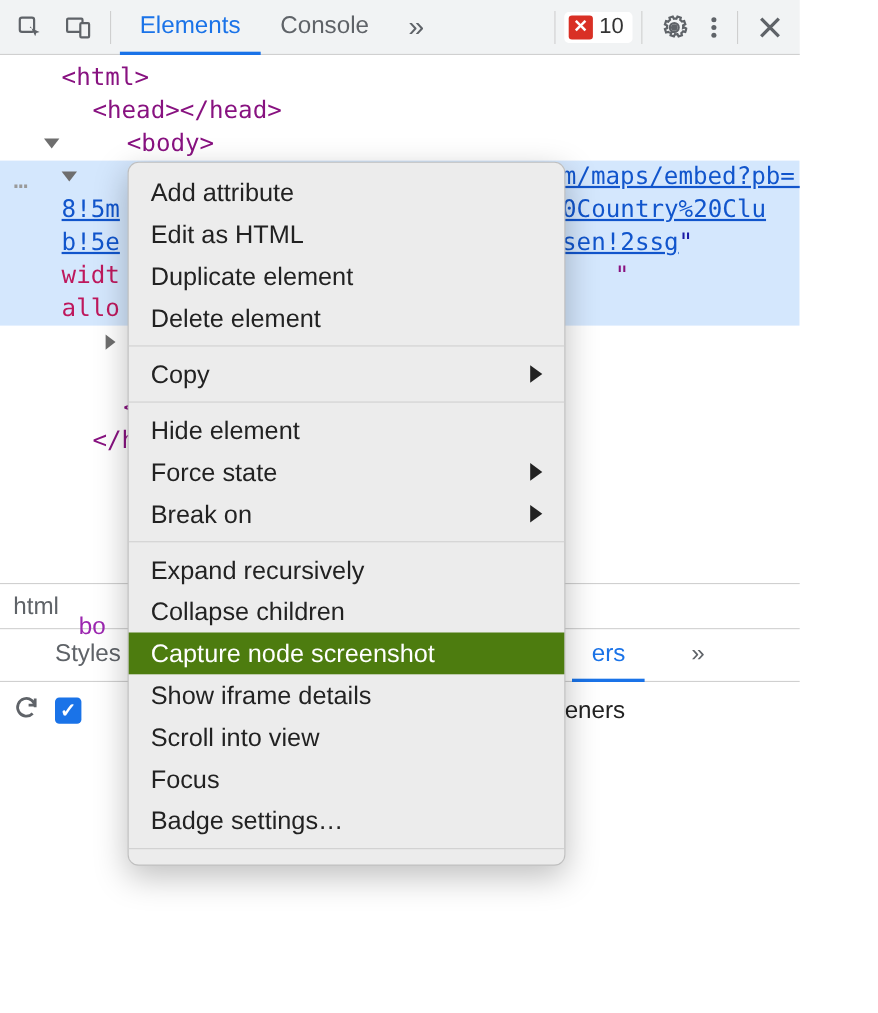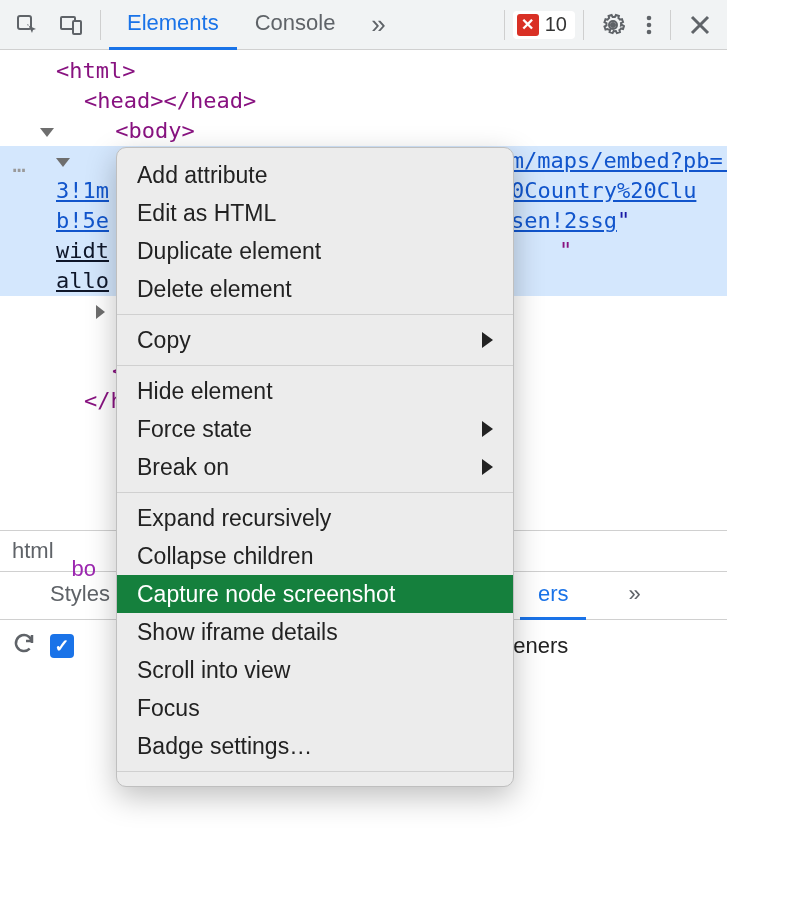--- a/index.html
+++ b/index.html
@@ -81,21 +81,21 @@
     line-height: 30px;
     padding: 6px 0 0 12px;
     height: 480px;
     overflow: hidden;
     white-space: nowrap;
   }
   .indent1 { padding-left: 28px; }
   .indent2 { padding-left: 56px; }
   .indent3 { padding-left: 84px; }
   .punct { color: #881280; margin-left: 44px; }
-  .attr { color: #0f172a; text-decoration: underline; }
+  .attr { color: #be185d; }
   .str { color: #1a1aa6; }
   .dollar { color: #999; font-style: italic; }
   .caret {
     display: inline-block; width: 0; height: 0;
     vertical-align: middle;
     margin-right: 4px;
   }
   .caret.down {
     border-left: 7px solid transparent;
     border-right: 7px solid transparent;
@@ -179,21 +179,21 @@
     font-size: 23px;
   }
   .ctx-item {
     height: 38px;
     display: flex; align-items: center;
     padding: 0 20px;
     color: #222;
     justify-content: space-between;
   }
   .ctx-item.hl {
-    background: #15803d;
+    background: #4d7c0f;
     color: #fff;
   }
   .ctx-sep {
     height: 1px;
     background: #d0d0d0;
     margin: 6px 0;
   }
   .sub-arrow {
     width: 0; height: 0;
     border-top: 8px solid transparent;
@@ -272,21 +272,21 @@
   </div>
 
   <div class="sel-block">
     <div class="line">
       <span class="caret down"></span>
       <span class="punct">&lt;if</span>
       <span style="display:inline-block;width:300px"></span>
       <span class="link">om/maps/embed?pb=!1m1</span>
     </div>
     <div class="line">
-      <span class="link">3!1m</span>
+      <span class="link">8!5m</span>
       <span style="display:inline-block;width:296px"></span>
       <span class="link">chid%20Country%20Clu</span>
     </div>
     <div class="line">
       <span class="link">b!5e</span>
       <span style="display:inline-block;width:296px"></span>
       <span class="link">!5m2!1sen!2ssg</span><span class="str">"</span>
     </div>
     <div class="line">
       <span class="attr">widt</span>

